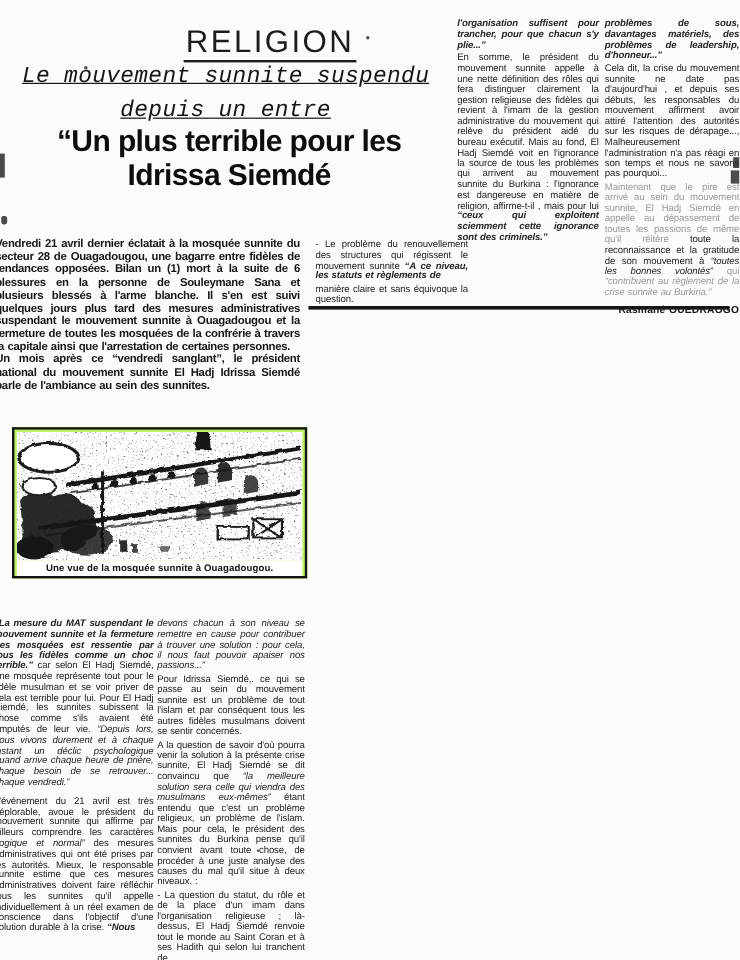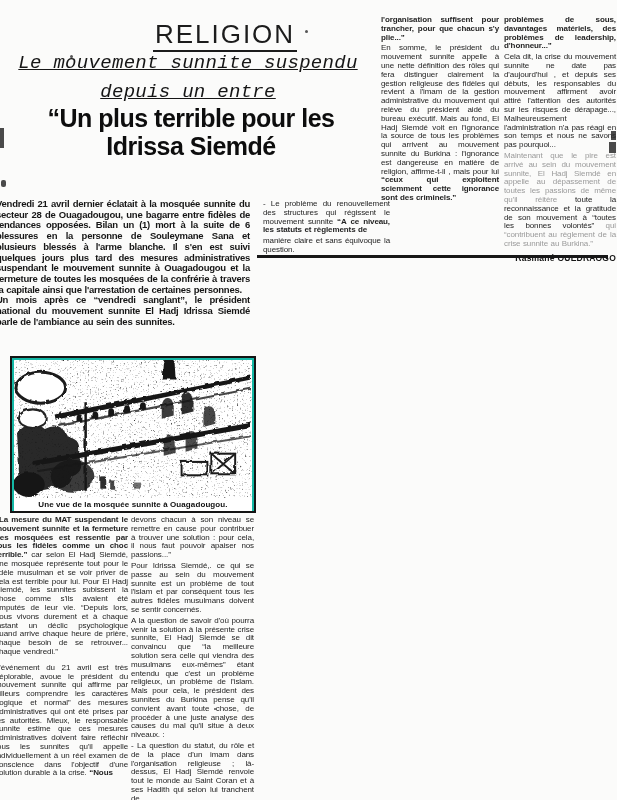--- a/index.html
+++ b/index.html
@@ -24,37 +24,37 @@
     font-weight:bold;font-size:25px;line-height:28px;letter-spacing:-.5px;
     color:#0d0d0d;
   }
   .col{
     position:absolute;font-size:8px;line-height:8.8px;text-align:justify;
     letter-spacing:-.1px;color:#242424;word-spacing:.4px;
   }
   .col .para{margin:0 0 2px}
   .col .para.gap{margin-top:7px}
   .bold{font-weight:bold}
-  .ital{}
+  .ital{font-style:italic}
   .fade{color:#9a9a9a}
   .lead{
     left:-4px;top:199px;width:254px;font-size:9.5px;line-height:10.7px;
     font-weight:bold;letter-spacing:-.25px;color:#161616;
   }
   .lead .para{margin:0}
   .midtop{left:263px;top:200px;width:127px}
   .colA{left:381px;top:16px;width:118px}
   .colB{left:504px;top:16px;width:112px}
   .bleft{left:-5px;top:516px;width:133px}
   .bmid{left:131px;top:516px;width:123px}
   .byline{margin-top:5px;text-align:right;font-weight:bold;font-size:8.5px;letter-spacing:.2px;color:#161616}
   .rule{position:absolute;left:257px;top:255px;width:351px;height:3px;background:#171717}
   .photo-frame{
-    position:absolute;left:10px;top:356px;width:246px;height:157px;
-    border:2px solid #141414;background:#14b8a6;box-sizing:border-box;
+    position:absolute;left:10px;top:356px;width:246px;height:126px;
+    border:2px solid #141414;background:#bef264;box-sizing:border-box;
     padding:2px 2px 0 2px;display:flex;flex-direction:column;
   }
   .photo-img{flex:1;position:relative;overflow:hidden;background:#fff}
   .photo-img svg{width:100%;height:100%;display:block}
   .photo-caption{
     height:13px;font-size:8px;font-weight:bold;text-align:center;
     line-height:13px;letter-spacing:.1px;color:#101010;background:#fff;
   }
   .speck{position:absolute;background:#555;border-radius:50%}
   .edge-mark{position:absolute;background:#2c2c2c;opacity:.85;filter:blur(.4px)}

